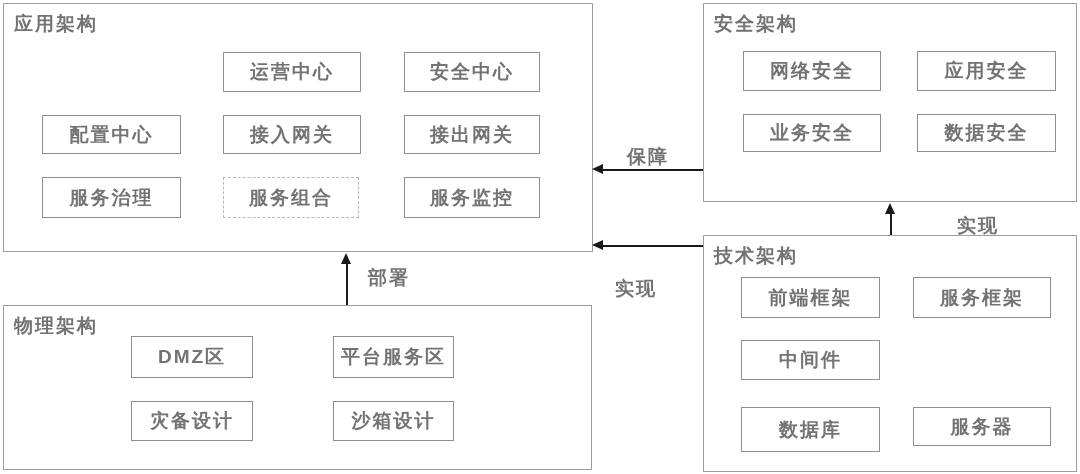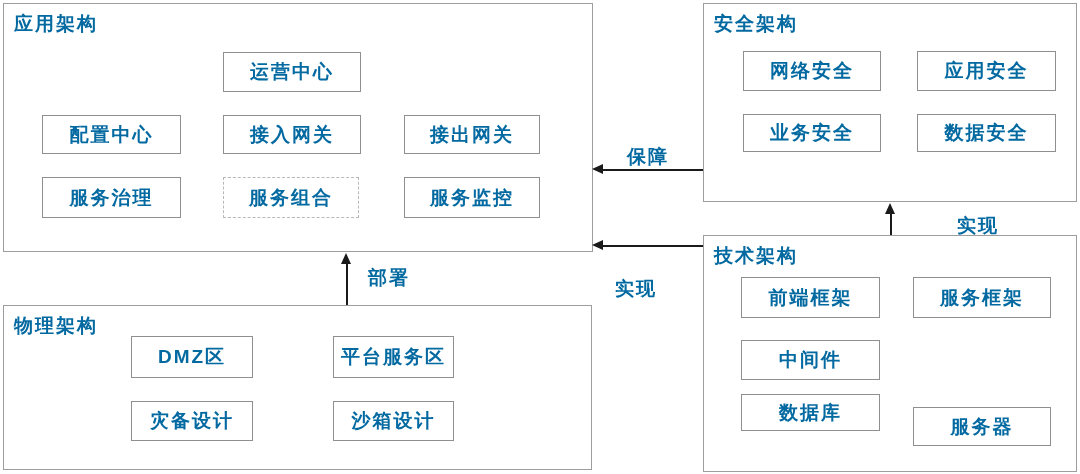--- a/index.html
+++ b/index.html
@@ -1,19 +1,19 @@
 <!DOCTYPE html>
 <html><head>
 <meta charset="utf-8">
 <style>
   html,body{margin:0;padding:0;background:#ffffff;}
   .canvas{
     position:relative;width:1080px;height:474px;background:#ffffff;
     font-family:"Liberation Sans","DejaVu Sans",sans-serif;
-    color:#0369a1;overflow:hidden;
+    color:#737373;overflow:hidden;
   }
   .group{
     position:absolute;background:#ffffff;
     border:1.5px solid #9d9d9d;box-sizing:border-box;
   }
   .gtitle{
     position:absolute;left:10px;top:7px;
     font-size:19px;font-weight:600;letter-spacing:2px;white-space:nowrap;
   }
   .node{
@@ -40,20 +40,23 @@
 </style>
 </head>
 <body>
 
 <div class="canvas">
 
   <div class="group" style="left:3px;top:3px;width:590px;height:249px">
     <span class="gtitle">应用架构</span>
     <div class="node" style="left:219px;top:48px;width:138px;height:40px">
       <span>运营中心</span>
+    </div>
+    <div class="node" style="left:400px;top:48px;width:136px;height:40px">
+      <span>安全中心</span>
     </div>
     <div class="node" style="left:38px;top:111px;width:139px;height:39px">
       <span>配置中心</span>
     </div>
     <div class="node" style="left:219px;top:111px;width:138px;height:39px">
       <span>接入网关</span>
     </div>
     <div class="node" style="left:400px;top:111px;width:136px;height:39px">
       <span>接出网关</span>
     </div>
@@ -104,21 +107,21 @@
     <span class="gtitle">技术架构</span>
     <div class="node" style="left:37px;top:41px;width:139px;height:41px">
       <span>前端框架</span>
     </div>
     <div class="node" style="left:209px;top:41px;width:138px;height:41px">
       <span>服务框架</span>
     </div>
     <div class="node" style="left:37px;top:104px;width:139px;height:40px">
       <span>中间件</span>
     </div>
-    <div class="node" style="left:37px;top:158px;width:139px;height:37px">
+    <div class="node" style="left:37px;top:171px;width:139px;height:45px">
       <span>数据库</span>
     </div>
     <div class="node" style="left:209px;top:171px;width:138px;height:39px">
       <span>服务器</span>
     </div>
   </div>
 
   <div>
     <span class="ah-left" style="left:592px;top:164px"></span>
     <div class="aline" style="left:602px;top:169px;width:101px;height:1.5px"></div>

